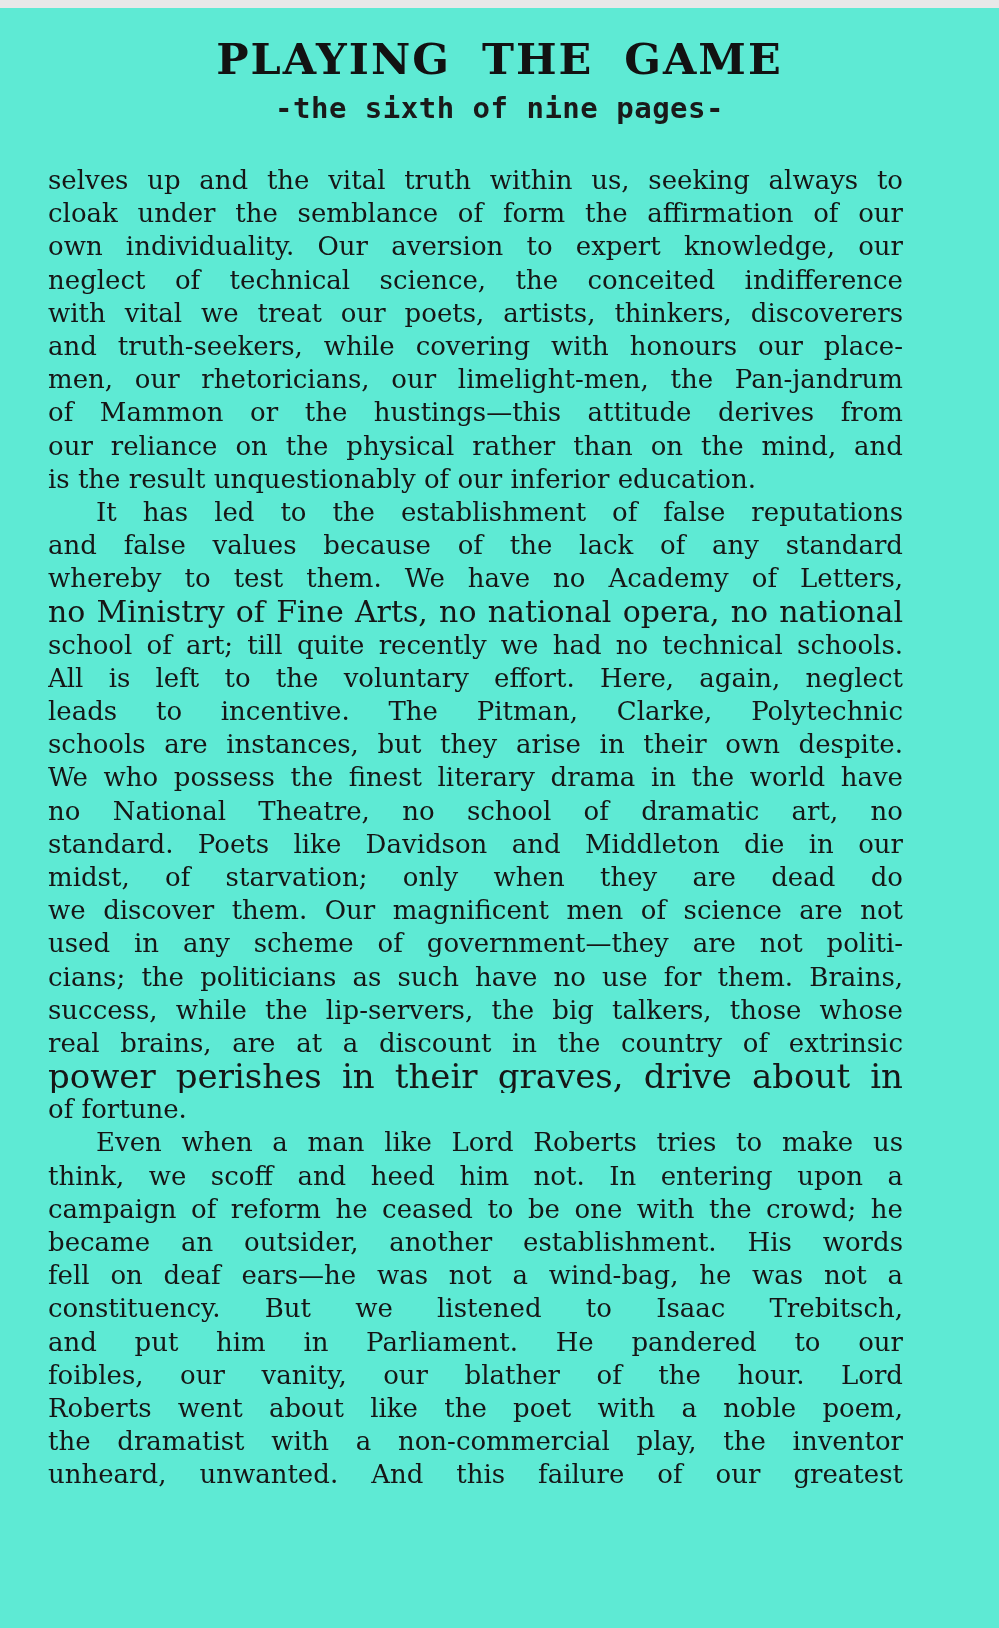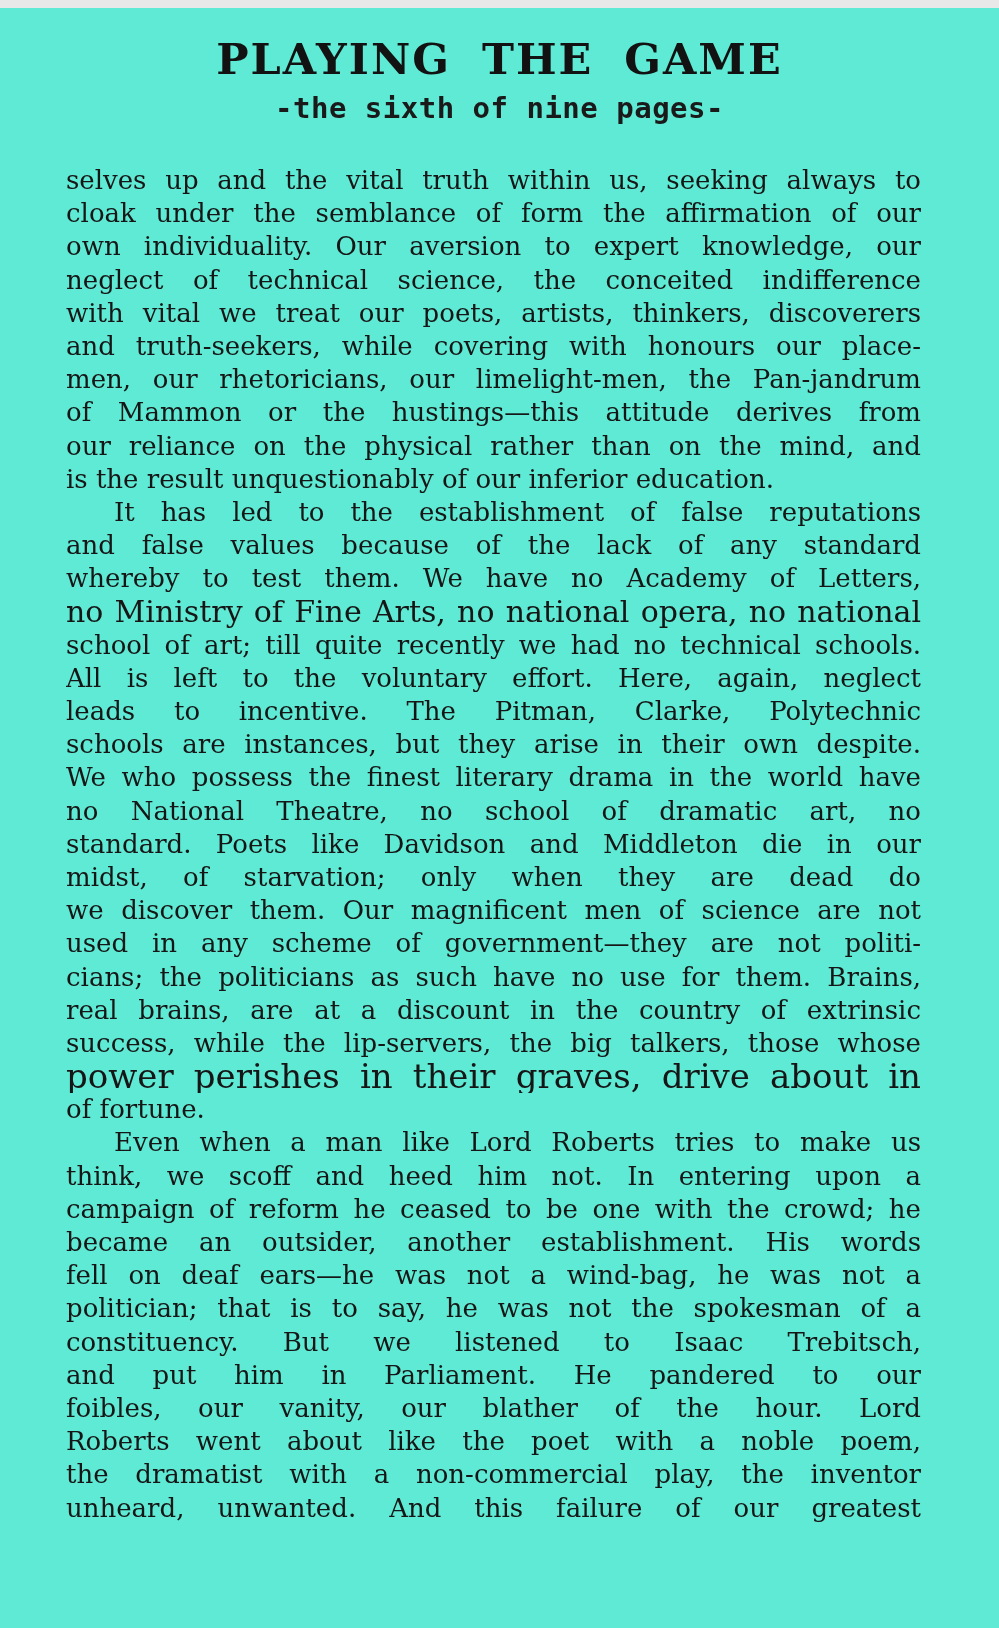--- a/index.html
+++ b/index.html
@@ -36,21 +36,21 @@
     margin-top: 7px;
     font-family: "DejaVu Sans Mono", "Liberation Mono", monospace;
     font-weight: 700;
     font-size: 29px;
     letter-spacing: 0.5px;
     color: #1a1a1a;
   }
   .text-block {
     position: absolute;
     top: 156px;
-    left: 66px;
+    left: 48px;
     width: 855px;
   }
   .paragraph {
     margin: 0;
     padding: 0;
   }
   .line {
     font-family: "DejaVu Serif", serif;
     font-size: 26px;
     line-height: 33.2px;
@@ -97,32 +97,31 @@
         <div class="line" style="font-size: 26px;">All is left to the voluntary effort. Here, again, neglect</div>
         <div class="line" style="font-size: 26px;">leads to incentive. The Pitman, Clarke, Polytechnic</div>
         <div class="line" style="font-size: 26px;">schools are instances, but they arise in their own despite.</div>
         <div class="line" style="font-size: 26px;">We who possess the finest literary drama in the world have</div>
         <div class="line" style="font-size: 26px;">no National Theatre, no school of dramatic art, no</div>
         <div class="line" style="font-size: 26px;">standard. Poets like Davidson and Middleton die in our</div>
         <div class="line" style="font-size: 26px;">midst, of starvation; only when they are dead do</div>
         <div class="line" style="font-size: 26px;">we discover them. Our magnificent men of science are not</div>
         <div class="line" style="font-size: 26px;">used in any scheme of government—they are not politi-</div>
         <div class="line" style="font-size: 26px;">cians; the politicians as such have no use for them. Brains,</div>
+        <div class="line" style="font-size: 26px;">success, while the lip-servers, the big talkers, those whose</div>
         <div class="line" style="font-size: 26px;">real brains, are at a discount in the country of extrinsic</div>
-        <div class="line" style="font-size: 26px;">success, while the lip-servers, the big talkers, those whose</div>
         <div class="line" style="font-size: 34px;">power perishes in their graves, drive about in the chariots</div>
         <div class="line para-end" style="font-size: 26px;">of fortune.</div>
       </div>
       <div class="paragraph">
         <div class="line indent" style="font-size: 26px;">Even when a man like Lord Roberts tries to make us</div>
         <div class="line" style="font-size: 26px;">think, we scoff and heed him not. In entering upon a</div>
         <div class="line" style="font-size: 26px;">campaign of reform he ceased to be one with the crowd; he</div>
         <div class="line" style="font-size: 26px;">became an outsider, another establishment. His words</div>
         <div class="line" style="font-size: 26px;">fell on deaf ears—he was not a wind-bag, he was not a</div>
-        <div class="line" style="font-size: 26px;">politician; that is to say, he was not the spokesman of a</div>
         <div class="line" style="font-size: 26px;">constituency. But we listened to Isaac Trebitsch,</div>
         <div class="line" style="font-size: 26px;">and put him in Parliament. He pandered to our</div>
         <div class="line" style="font-size: 26px;">foibles, our vanity, our blather of the hour. Lord</div>
         <div class="line" style="font-size: 26px;">Roberts went about like the poet with a noble poem,</div>
         <div class="line" style="font-size: 26px;">the dramatist with a non-commercial play, the inventor</div>
         <div class="line" style="font-size: 26px;">unheard, unwanted. And this failure of our greatest</div>
       </div>
     </main>
 </div>
 

